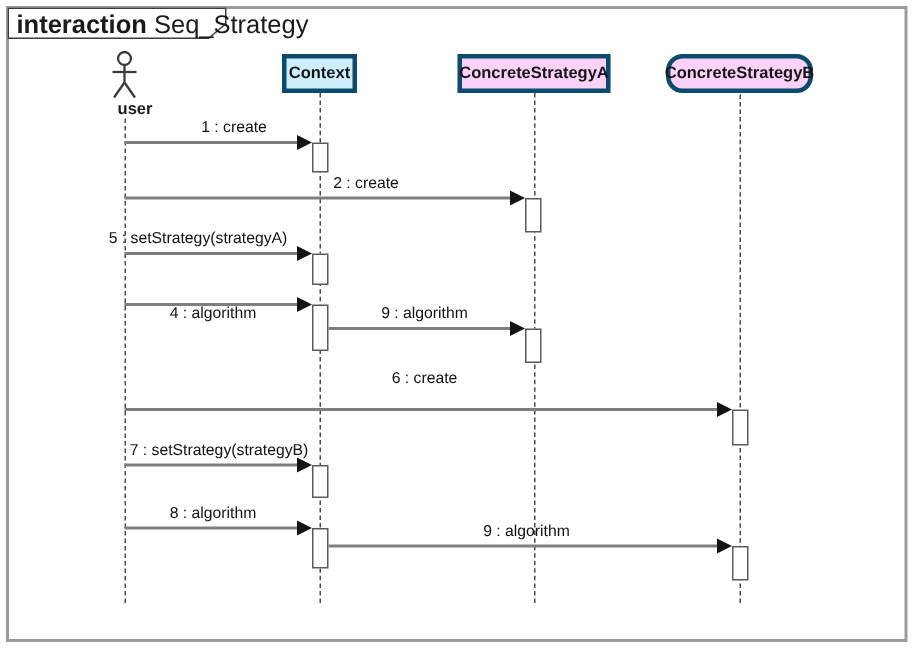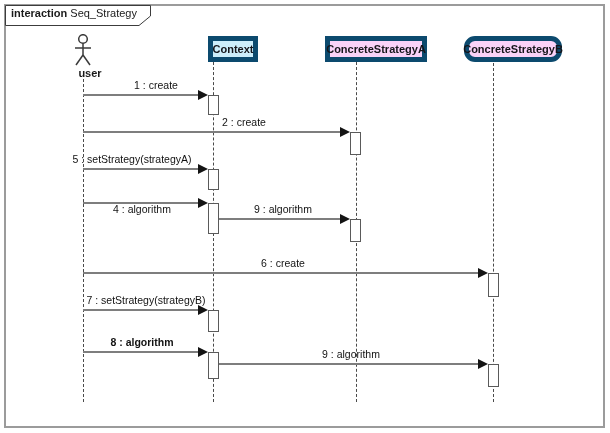--- a/index.html
+++ b/index.html
@@ -1,27 +1,27 @@
 <!DOCTYPE html>
 <html><head>
 <meta charset="utf-8">
 <style>
   html,body{margin:0;padding:0;background:#ffffff;}
   body{width:610px;height:433px;position:relative;overflow:hidden;
        font-family:"Liberation Sans","DejaVu Sans",sans-serif;color:#1a1a1a;}
   #frame{position:absolute;left:4px;top:4px;width:597px;height:420px;
          border:2px solid #9b9b9b;background:#ffffff;}
   #pentagon{position:absolute;left:-1px;top:-1px;width:150px;height:21px;}
-  #pentagon-text{position:absolute;left:6px;top:2px;font-size:11px;white-space:nowrap;}
+  #pentagon-text{position:absolute;left:6px;top:2px;font-size:17px;white-space:nowrap;}
   #pentagon-text .kw{font-weight:bold;}
   #diagram{position:absolute;left:0;top:0;width:100%;height:100%;}
   .lifeline{position:absolute;width:0;border-left:1px dashed #4a4a4a;z-index:1;}
-  .head{position:absolute;height:26px;border:5px solid #0c4a6e;z-index:3;
+  .head{position:absolute;height:26px;border:3px solid #0c4a6e;z-index:3;
         display:flex;align-items:center;justify-content:center;
-        font-weight:bold;font-size:11px;box-sizing:border-box;color:#15151a;margin-left:20px;}
+        font-weight:bold;font-size:11px;box-sizing:border-box;color:#15151a;}
   .actor-label{position:absolute;font-weight:bold;font-size:11px;transform:translateX(-50%);z-index:3;}
   .actor-svg{position:absolute;z-index:3;}
   .activation{position:absolute;width:9px;background:#ffffff;border:1px solid #5a5a5a;z-index:4;}
   .msg-line{position:absolute;height:0;border-top:2px solid #7e7e7e;z-index:5;}
   .msg-arrow{position:absolute;width:0;height:0;z-index:6;
              border-left:10px solid #141414;border-top:5px solid transparent;border-bottom:5px solid transparent;}
   .msg-label{position:absolute;font-size:10.5px;white-space:nowrap;transform:translateX(-50%);z-index:7;
              background:transparent;color:#121212;}
 </style>
 </head>
@@ -69,24 +69,24 @@
       <div class="msg-arrow" style="left: 192px; top: 158px;"></div>
       <div class="msg-label" style="left: 126px; top: 147px;">5 : setStrategy(strategyA)</div>
       <div class="msg-line" style="left: 77px; top: 196px; width: 117px;"></div>
       <div class="msg-arrow" style="left: 192px; top: 192px;"></div>
       <div class="msg-label" style="left: 136px; top: 181px; margin-top: 16px;">4 : algorithm</div>
       <div class="msg-line" style="left: 213px; top: 212px; width: 123px;"></div>
       <div class="msg-arrow" style="left: 334px; top: 208px;"></div>
       <div class="msg-label" style="left: 277px; top: 197px;">9 : algorithm</div>
       <div class="msg-line" style="left: 77px; top: 266px; width: 397px;"></div>
       <div class="msg-arrow" style="left: 472px; top: 262px;"></div>
-      <div class="msg-label" style="left: 277px; top: 251px;">6 : create</div>
+      <div class="msg-label" style="left: 277px; top: 240px;">6 : create</div>
       <div class="msg-line" style="left: 77px; top: 303px; width: 117px;"></div>
       <div class="msg-arrow" style="left: 192px; top: 299px;"></div>
       <div class="msg-label" style="left: 140px; top: 288px;">7 : setStrategy(strategyB)</div>
       <div class="msg-line" style="left: 77px; top: 345px; width: 117px;"></div>
       <div class="msg-arrow" style="left: 192px; top: 341px;"></div>
-      <div class="msg-label" style="left: 136px; top: 330px; font-weight: bold;">8 : algorithm</div>
+      <div class="msg-label" style="left: 136px; top: 330px;">8 : algorithm</div>
       <div class="msg-line" style="left: 213px; top: 357px; width: 261px;"></div>
       <div class="msg-arrow" style="left: 472px; top: 353px;"></div>
       <div class="msg-label" style="left: 345px; top: 342px;">9 : algorithm</div>
     </div>
 </div>
 
 </body></html>

